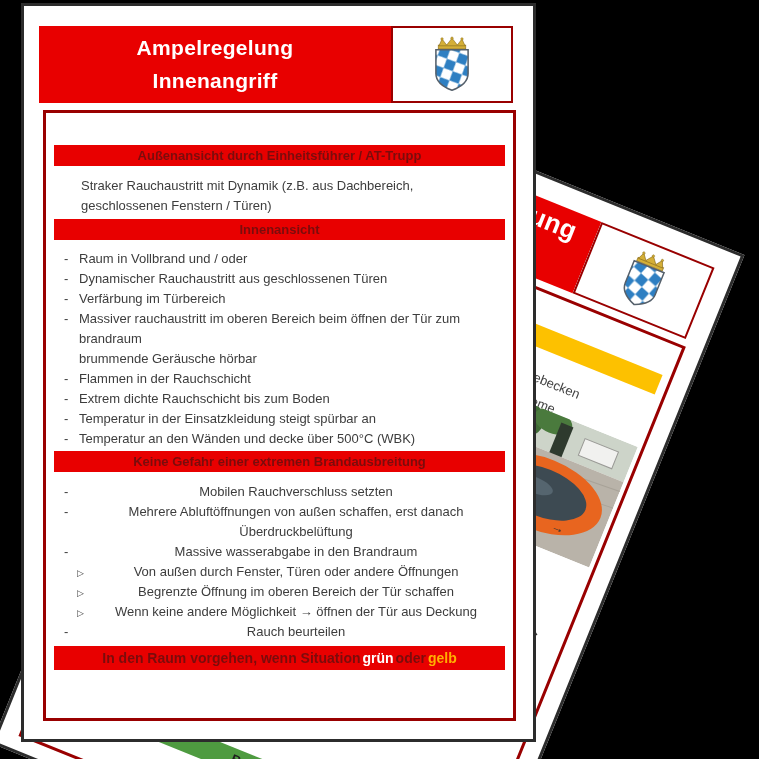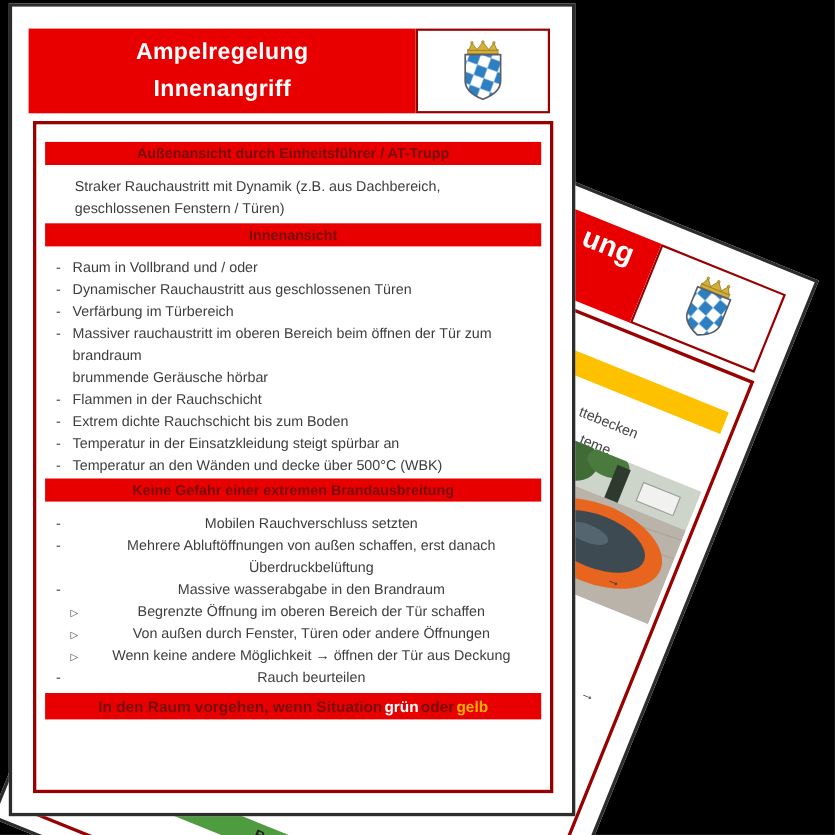--- a/index.html
+++ b/index.html
@@ -1,38 +1,38 @@
 <!DOCTYPE html>
 <html><head>
 <meta charset="utf-8">
 <style>
   html,body{margin:0;padding:0;}
   body{
     width:759px;height:759px;background:#000;position:relative;overflow:hidden;
     font-family:"Liberation Sans", sans-serif;
   }
   .card{position:absolute;background:#fff;border:3px solid #2c2c2c;box-sizing:border-box;}
-  #front-card{left:8px;top:3px;width:515px;height:739px;z-index:2;}
+  #front-card{left:21px;top:3px;width:515px;height:739px;z-index:2;}
   #back-card{left:267px;top:62px;width:515px;height:735px;z-index:1;
     transform:rotate(22deg);transform-origin:0 0;}
 
   
   .header-red{position:absolute;left:15px;top:20px;width:352px;height:77px;background:#e80000;
     color:#fff;font-weight:bold;font-size:21px;display:flex;flex-direction:column;
     justify-content:center;align-items:center;gap:9px;letter-spacing:.3px;}
   .logo-box{position:absolute;left:367px;top:20px;width:122px;height:77px;border:2px solid #990000;
     box-sizing:border-box;background:#fff;display:flex;align-items:center;justify-content:center;}
   .crest{width:46px;height:60px;}
   .content-box{position:absolute;left:19px;top:104px;width:473px;height:611px;
     border:3px solid #990000;box-sizing:border-box;background:#fff;overflow:hidden;}
 
   
   .bar{margin:0 8px;height:21px;background:#e80000;color:#7a0c0c;font-weight:bold;font-size:13px;
     display:flex;align-items:center;justify-content:center;white-space:nowrap;}
-  .bar1{margin-top:16px;}
+  .bar1{margin-top:32px;}
   .bar2{margin-top:3px;}
   .bar3{margin-top:2px;text-align:right;}
   .bar-footer{margin-top:4px;height:24px;font-size:14px;}
   .w-green{color:#ffffff;margin:0 2px;}
   .w-yellow{color:#ffaf00;margin-left:2px;}
 
   .lead{margin:10px 0 0 35px;max-width:400px;font-size:13px;line-height:20px;color:#3d3d3d;}
   .lead .u{}
 
   ul.list{list-style:none;margin:9px 0 0 0;padding:0;font-size:13px;line-height:20px;color:#3d3d3d;}
@@ -144,22 +144,22 @@
       <li class="dash">Temperatur an den Wänden und decke über 500°C (WBK)</li>
     </ul>
 
     <div class="bar bar3">Keine Gefahr einer extremen Brandausbreitung</div>
 
     <ul class="list list2">
       <li class="dash">Mobilen Rauchverschluss setzten</li>
       <li class="dash">Mehrere Abluftöffnungen von außen schaffen, erst danach</li>
       <li class="cont">Überdruckbelüftung</li>
       <li class="dash">Massive wasserabgabe in den Brandraum</li>
+      <li class="arrow">Von außen durch Fenster, Türen oder andere Öffnungen</li>
       <li class="arrow">Begrenzte Öffnung im oberen Bereich der Tür schaffen</li>
-      <li class="arrow">Von außen durch Fenster, Türen oder andere Öffnungen</li>
       <li class="arrow">Wenn keine andere Möglichkeit → öffnen der Tür aus Deckung</li>
       <li class="dash">Rauch beurteilen</li>
     </ul>
 
     <div class="bar bar-footer">
         <span>In den Raum vorgehen, wenn Situation </span>
         <span class="w-green">grün</span>
         <span> oder </span>
         <span class="w-yellow">gelb</span>
       </div>

